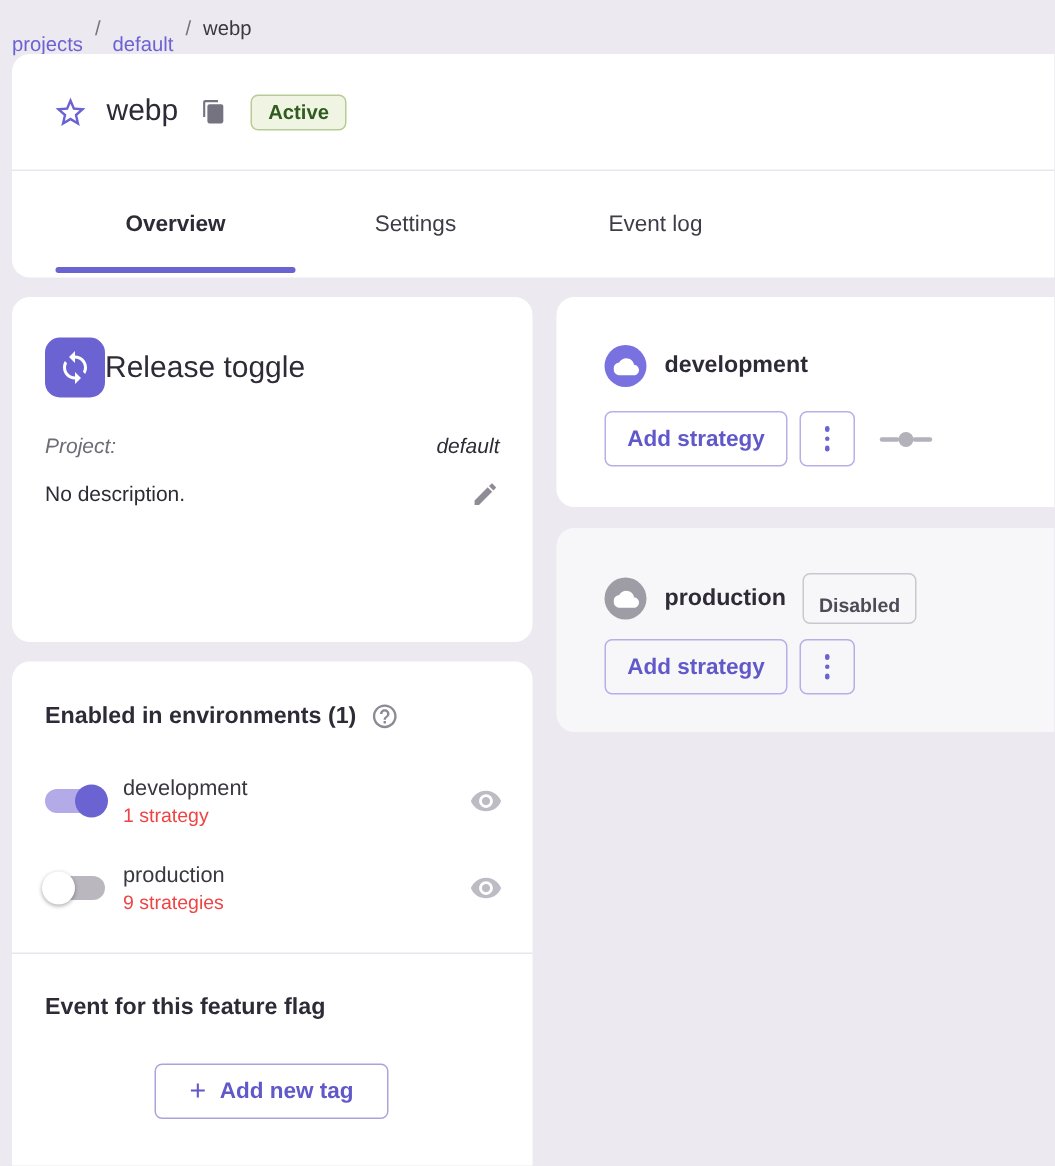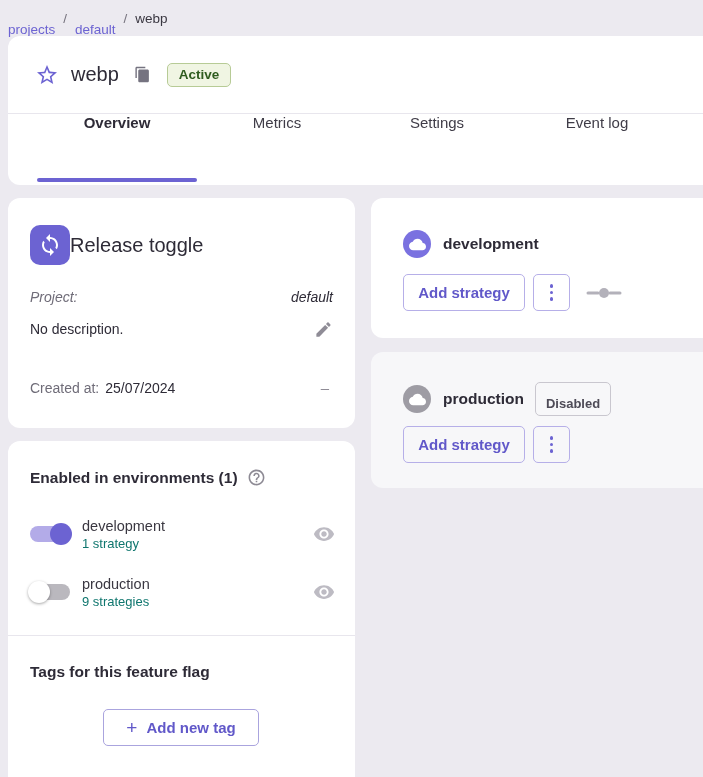--- a/index.html
+++ b/index.html
@@ -21,21 +21,21 @@
 
   
   .header-card { position:absolute; left:8px; top:36px; width:695px; height:149px; background:#fff; border-radius:12px 0 0 12px; }
   .title-row { position:absolute; left:0; top:0; right:0; height:77px; display:flex; align-items:center; padding-left:27px; }
   .star-btn { width:24px; height:24px; display:flex; align-items:center; justify-content:center; cursor:pointer; }
   .feature-title { font-size:20px; font-weight:500; color:#2e2b37; margin-left:12px; }
   .copy-btn { width:18px; height:18px; margin-left:15px; display:flex; align-items:center; justify-content:center; cursor:pointer; }
   .badge-active { margin-left:15px; font-size:13.5px; font-weight:700; color:#2f5c1f; background:#f0f5e3; border:1px solid #b7cb96; border-radius:5px; padding:3px 11px 4px; }
   .hdr-divider { position:absolute; left:0; right:0; top:77px; height:1px; background:#e8e6ed; }
   .tabs { position:absolute; left:29px; top:78px; height:71px; display:flex; }
-  .tab { position:relative; width:160px; height:100%; display:flex; justify-content:center; font-size:15px; color:#3f3c47; cursor:pointer; }
+  .tab { position:relative; width:160px; height:100%; display:flex; align-items:center; justify-content:center; font-size:15px; color:#3f3c47; cursor:pointer; }
   .tab.active { font-weight:700; color:#2e2b37; }
   .tab-underline { position:absolute; left:0; right:0; bottom:3px; height:4px; border-radius:2px; background:#6c63d2; }
 
   
   .card { position:absolute; background:#fff; border-radius:12px; }
 
   
   .meta-card { left:8px; top:198px; width:347px; height:230px; }
   .m-head { position:absolute; left:22px; top:27px; display:flex; align-items:center; }
   .type-icon { width:40px; height:40px; border-radius:10px; background:#6c63d2; display:flex; align-items:center; justify-content:center; }
@@ -60,21 +60,21 @@
   .env-row-2 { top:130px; }
   .switch { position:relative; width:44px; height:24px; flex:0 0 44px; cursor:pointer; }
   .switch .track { position:absolute; left:2px; top:4px; width:40px; height:16px; border-radius:8px; }
   .switch .knob { position:absolute; top:1px; width:22px; height:22px; border-radius:50%; }
   .switch.on .track { background:#b3abe8; }
   .switch.on .knob { right:0; background:#6c63d2; }
   .switch.off .track { background:#bab8be; }
   .switch.off .knob { left:0; background:#ffffff; box-shadow:0 1px 3px rgba(0,0,0,.35); }
   .env-texts { margin-left:10px; display:flex; flex-direction:column; gap:2px; }
   .env-name { font-size:14.5px; color:#3a3741; }
-  .env-count { font-size:13px; color:#0f766e; }
+  .env-count { font-size:13px; color:#ef4444; }
   .eye-btn { margin-left:auto; width:22px; height:22px; display:flex; align-items:center; justify-content:center; cursor:pointer; }
   .et-divider { position:absolute; left:0; right:0; top:194px; height:1px; background:#e8e6ed; }
   .tags-title { position:absolute; left:22px; top:222px; }
   .add-tag-btn { position:absolute; left:95px; top:268px; width:156px; height:37px; border:1px solid #aaa4de; border-radius:5px; background:#fff;
     display:flex; align-items:center; justify-content:center; gap:9px; color:#6158c9; font-size:15px; font-weight:700; cursor:pointer; }
   .plus-glyph { font-size:19px; font-weight:400; line-height:1; }
 
   
   .env-panel { position:absolute; left:371px; width:332px; border-radius:12px 0 0 12px; background:#fff; }
   .env-panel.dev { top:198px; height:140px; }
@@ -123,23 +123,20 @@
       </span>
       <span class="badge-active">Active</span>
     </div>
     <div class="hdr-divider"></div>
     <div class="tabs">
       <div class="tab active">
         <span>Overview</span>
         <span class="tab-underline"></span>
       </div>
       <div class="tab">
-        <span>Metrics</span>
-      </div>
-      <div class="tab">
         <span>Settings</span>
       </div>
       <div class="tab">
         <span>Event log</span>
       </div>
     </div>
   </section>
 
   <section class="card meta-card">
     <div class="m-head">
@@ -156,26 +153,20 @@
       <span class="m-value">default</span>
     </div>
     <div class="m-row m-row-desc">
       <span class="m-value">No description.</span>
       <span class="m-spacer"></span>
       <span class="edit-btn">
         <svg width="19" height="19" viewBox="0 0 24 24">
             <path fill="#8f8c96" d="M3 17.25V21h3.75L17.81 9.94l-3.75-3.75L3 17.25zM20.71 7.04c.39-.39.39-1.02 0-1.41l-2.34-2.34c-.39-.39-1.02-.39-1.41 0l-1.83 1.83 3.75 3.75 1.84-1.83z"></path>
           </svg>
       </span>
-    </div>
-    <div class="m-row m-row-created">
-      <span class="m-label">Created at:</span>
-      <span class="m-value" style="margin-left:6px;">25/07/2024</span>
-      <span class="m-spacer"></span>
-      <span class="m-dash">–</span>
     </div>
   </section>
 
   <section class="card env-tags-card">
     <div class="et-title-row">
       <span class="section-title">Enabled in environments (1)</span>
       <span class="help-btn">
         <svg width="19" height="19" viewBox="0 0 24 24">
             <path fill="#8d8a94" d="M11 18h2v-2h-2v2zm1-16C6.48 2 2 6.48 2 12s4.48 10 10 10 10-4.48 10-10S17.52 2 12 2zm0 18c-4.41 0-8-3.59-8-8s3.59-8 8-8 8 3.59 8 8-3.59 8-8 8zm0-14c-2.21 0-4 1.79-4 4h2c0-1.1.9-2 2-2s2 .9 2 2c0 2-3 1.75-3 5h2c0-2.25 3-2.5 3-5 0-2.21-1.79-4-4-4z"></path>
           </svg>
@@ -209,21 +200,21 @@
       </span>
       <span class="eye-btn">
         <svg width="22" height="22" viewBox="0 0 24 24">
             <path fill="#bdbbc3" d="M12 4.5C7 4.5 2.73 7.61 1 12c1.73 4.39 6 7.5 11 7.5s9.27-3.11 11-7.5c-1.73-4.39-6-7.5-11-7.5zM12 17c-2.76 0-5-2.24-5-5s2.24-5 5-5 5 2.24 5 5-2.24 5-5 5zm0-8c-1.66 0-3 1.34-3 3s1.34 3 3 3 3-1.34 3-3-1.34-3-3-3z"></path>
           </svg>
       </span>
     </div>
 
     <div class="et-divider"></div>
 
-    <span class="section-title tags-title">Tags for this feature flag</span>
+    <span class="section-title tags-title">Event for this feature flag</span>
     <button class="add-tag-btn">
       <span class="plus-glyph">+</span>
       <span>Add new tag</span>
     </button>
   </section>
 
   <section class="env-panel dev">
     <div class="ep-head">
       <span class="cloud-circle purple">
         <svg width="17" height="17" viewBox="0 0 24 24">

